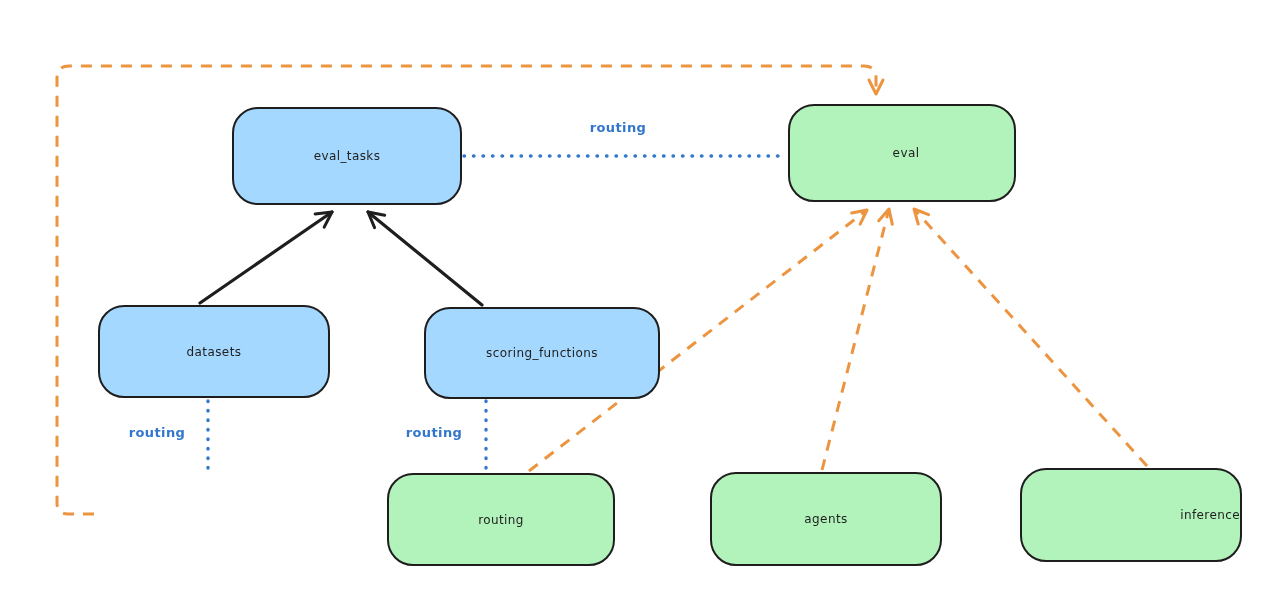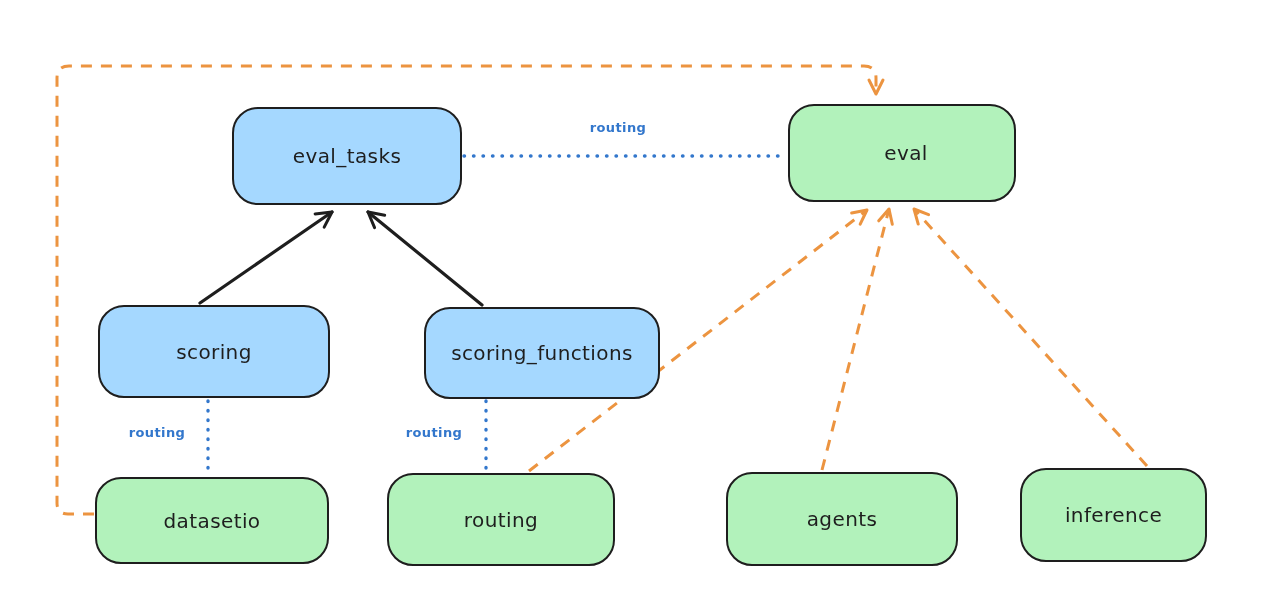--- a/index.html
+++ b/index.html
@@ -18,21 +18,21 @@
     background:var(--background);
     font-family:"DejaVu Sans","Liberation Sans",sans-serif;
     overflow:hidden;
   }
   svg.edges{position:absolute;left:0;top:0;pointer-events:none;}
   .node{
     position:absolute;
     display:flex;align-items:center;justify-content:center;
     border:2.5px solid var(--node-border);
     border-radius:26px;
-    font-size:20px;color:#1e1e1e;letter-spacing:.4px;
+    font-size:12px;color:#1e1e1e;letter-spacing:.4px;
     box-sizing:border-box;
   }
   .node.blue{background:var(--node-blue-fill);}
   .node.green{background:var(--node-green-fill);}
   .edge-label{
     position:absolute;
     color:var(--edge-blue);
     font-size:13px;font-weight:bold;letter-spacing:.4px;
     text-align:center;
   }
@@ -67,40 +67,37 @@
 
   <div class="node blue" style="left:232px;top:107px;width:230px;height:98px;">
     <span>eval_tasks</span>
   </div>
 
   <div class="node green" style="left:788px;top:104px;width:228px;height:98px;padding-left:8px;">
     <span>eval</span>
   </div>
 
   <div class="node blue" style="left:98px;top:305px;width:232px;height:93px;">
-    <span>scoring</span>
+    <span>datasets</span>
   </div>
 
   <div class="node blue" style="left:384px;top:307px;width:236px;height:92px;margin-left:40px;">
     <span>scoring_functions</span>
   </div>
 
-  <div class="node green" style="left:95px;top:477px;width:234px;height:87px;">
-    <span>datasetio</span>
-  </div>
 
   <div class="node green" style="left:387px;top:473px;width:228px;height:93px;">
     <span>routing</span>
   </div>
 
-  <div class="node green" style="left:726px;top:472px;width:232px;height:94px;">
+  <div class="node green" style="left:710px;top:472px;width:232px;height:94px;">
     <span>agents</span>
   </div>
 
-  <div class="node green" style="left:1020px;top:468px;width:187px;height:94px;">
+  <div class="node green" style="left:1020px;top:468px;width:222px;height:94px;justify-content:flex-end;">
     <span>inference</span>
   </div>
 
   <span class="edge-label" style="left:577px;top:120px;width:82px;">routing</span>
   <span class="edge-label" style="left:107px;top:425px;width:100px;">routing</span>
   <span class="edge-label" style="left:384px;top:425px;width:100px;">routing</span>
 
 </div>
 
 </body></html>

